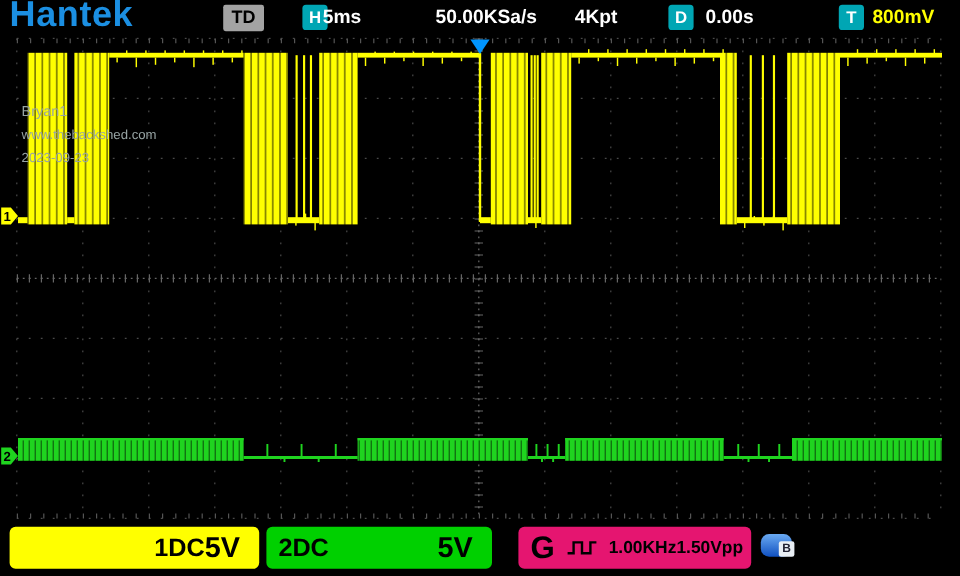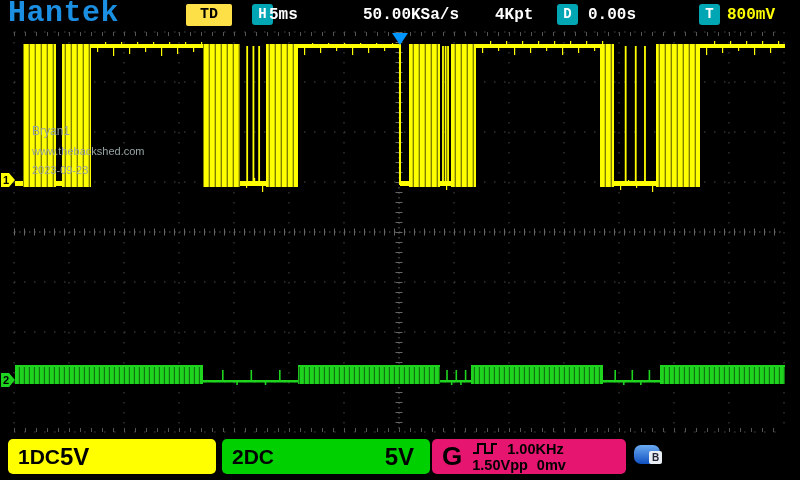--- a/index.html
+++ b/index.html
@@ -1,48 +1,48 @@
 <!DOCTYPE html>
 <html><head>
 <meta charset="utf-8">
 <style>
   html,body{margin:0;padding:0;background:#000;}
   body{width:800px;height:480px;position:relative;overflow:hidden;
        font-family:"Liberation Sans",sans-serif;-webkit-font-smoothing:antialiased;}
 
   
-  .topbar{position:absolute;left:0;top:0;width:800px;height:31px;background:#000;z-index:5;font-family:Liberation Mono, monospace;}
+  .topbar{position:absolute;left:0;top:0;width:800px;height:31px;background:#000;z-index:5;}
   .brand{position:absolute;left:8px;top:-4px;font-size:30px;font-weight:bold;
          color:#1b8fe2;letter-spacing:0.5px;}
-  .acq{position:absolute;left:186px;top:4px;width:46px;height:22px;background:#fde047;
+  .acq{position:absolute;left:186px;top:4px;width:34px;height:22px;background:#a3a3a3;
        color:#000;font-weight:bold;font-size:15px;text-align:center;line-height:22px;border-radius:2px;}
   .chip{position:absolute;top:4px;width:21px;height:21px;background:#00a6b4;color:#fff;
         font-weight:bold;font-size:14px;text-align:center;line-height:21px;border-radius:3px;}
   .chip-h{left:252px}.chip-d{left:557px}.chip-t{left:699px}
   .metric{position:absolute;top:6px;color:#fff;font-weight:bold;font-size:16px;white-space:nowrap;}
-  .m-tb{left:269px}.m-sr{left:363px}.m-md{left:495px}.m-dv{left:588px}
+  .m-tb{left:269px}.m-sr{left:363px}.m-md{left:479px}.m-dv{left:588px}
   .m-tv{left:727px;color:#ffff00;}
 
   
   #scope-svg{position:absolute;left:0;top:0;z-index:1;}
 
-  .watermark{position:absolute;left:32px;top:86px;z-index:2;color:#97a4a4;font-size:12px;margin-top:38px;}
+  .watermark{position:absolute;left:18px;top:86px;z-index:2;color:#97a4a4;font-size:12px;}
   .watermark .wm-small{font-size:11px;}
   .watermark div{margin-bottom:7px;}
 
   
   .footer{position:absolute;left:0;top:437px;width:800px;height:43px;background:#000;z-index:5;}
   .box{position:absolute;top:2px;height:35px;border-radius:5px;color:#000;font-weight:bold;
        display:flex;align-items:center;box-sizing:border-box;}
-  .ch1box{left:8px;width:208px;background:#ffff00;padding:0 16px 0 10px;justify-content:flex-start;font-size:21px;}
-  .ch2box{left:222px;width:208px;background:#00d000;padding:0 16px 0 10px;justify-content:space-between;font-size:21px;}
+  .ch1box{left:8px;width:208px;background:#ffff00;padding:0 16px 0 10px;justify-content:flex-end;font-size:21px;}
+  .ch2box{left:222px;width:188px;background:#00d000;padding:0 16px 0 10px;justify-content:space-between;font-size:21px;}
   .scale{font-size:24px;}
   .genbox{left:432px;width:194px;background:#e51570;padding:0 10px;gap:10px;}
   .gen-g{font-size:26px;font-weight:bold;}
-  .gencol{display:flex;flex-direction:column;justify-content:center;line-height:16px;font-size:14.5px;}
+  .gencol{display:flex;flex-direction:row;justify-content:center;line-height:16px;font-size:14.5px;}
   .genrow{display:flex;align-items:center;gap:9px;}
   .usb{position:absolute;left:634px;top:8px;width:26px;height:19px;border-radius:7px;
        background:linear-gradient(180deg,#6aaaf2,#1050c0);}
   .usb-b{position:absolute;left:15px;top:6px;width:13px;height:13px;background:#e8eef4;
          border-radius:2px;font-size:10px;font-weight:bold;color:#223;text-align:center;line-height:13px;}
 </style>
 </head>
 <body>
 
 <svg id="scope-svg" width="800" height="480" viewBox="0 0 800 480">

